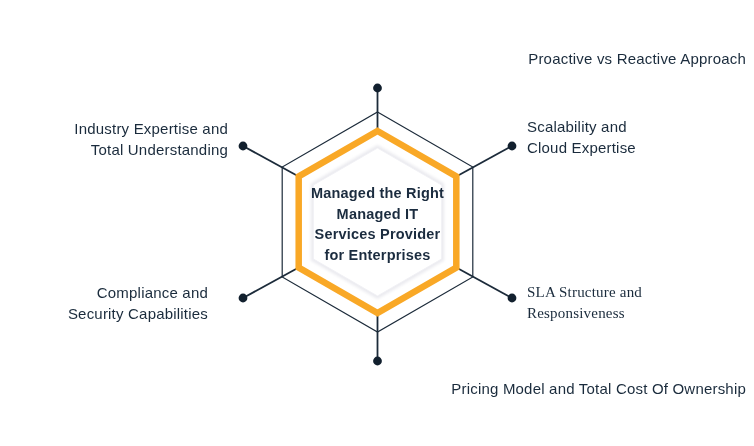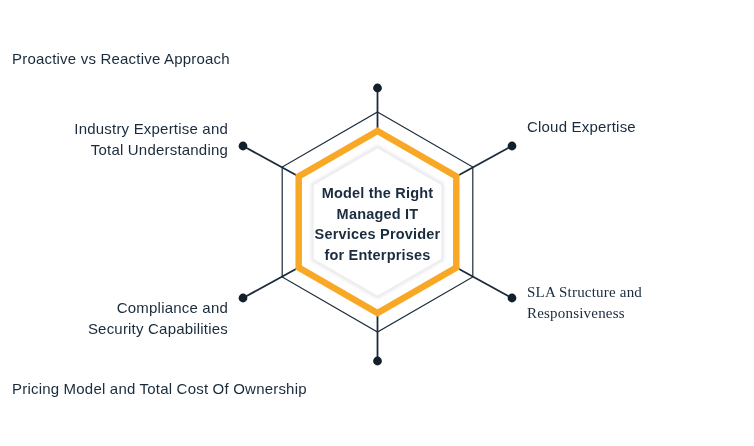--- a/index.html
+++ b/index.html
@@ -26,25 +26,25 @@
     position: absolute;
     color: #1A2B3C;
     font-size: 15px;
     font-weight: 500;
     letter-spacing: 0.2px;
     line-height: 21px;
     white-space: nowrap;
   }
   .node-label.align-right { text-align: right; }
   .node-label.align-left  { text-align: left; }
-  .node-label.align-center{ text-align: left; left: 0; right: 8px; margin-left: 12px; }
+  .node-label.align-center{ text-align: right; left: 0; right: 8px; }
   .label-top          { top: 48px; }
   .label-top-left     { top: 118px; right: 526px; }
   .label-top-right    { top: 116px; left: 527px; }
-  .label-bottom-left  { top: 282px; right: 526px; margin-top: 15px; }
+  .label-bottom-left  { top: 282px; right: 546px; }
   .label-bottom-right { top: 282px; left: 527px; font-family: Liberation Serif, serif; }
   .label-bottom       { top: 378px; }
   .center-text {
     position: absolute;
     left: 297px;
     top: 183px;
     width: 161px;
     text-align: center;
     color: #1B2C3F;
     font-size: 14.5px;
@@ -85,36 +85,37 @@
       <circle cx="377.5" cy="88" r="4.4"></circle>
       <circle cx="512" cy="146" r="4.4"></circle>
       <circle cx="512" cy="298" r="4.4"></circle>
       <circle cx="377.5" cy="361" r="4.4"></circle>
       <circle cx="243" cy="298" r="4.4"></circle>
       <circle cx="243" cy="146" r="4.4"></circle>
     </g>
   </svg>
 
   <div class="center-text">
-    <div>Model the Right</div>
+    <div>Managed the Right</div>
     <div>Managed IT</div>
     <div>Services Provider</div>
     <div>for Enterprises</div>
   </div>
 
   <div class="node-label align-center label-top">
     <div>Proactive vs Reactive Approach</div>
   </div>
 
   <div class="node-label align-right label-top-left">
     <div>Industry Expertise and</div>
     <div>Total Understanding</div>
   </div>
 
   <div class="node-label align-left label-top-right">
+    <div>Scalability and</div>
     <div>Cloud Expertise</div>
   </div>
 
   <div class="node-label align-right label-bottom-left">
     <div>Compliance and</div>
     <div>Security Capabilities</div>
   </div>
 
   <div class="node-label align-left label-bottom-right">
     <div>SLA Structure and</div>

